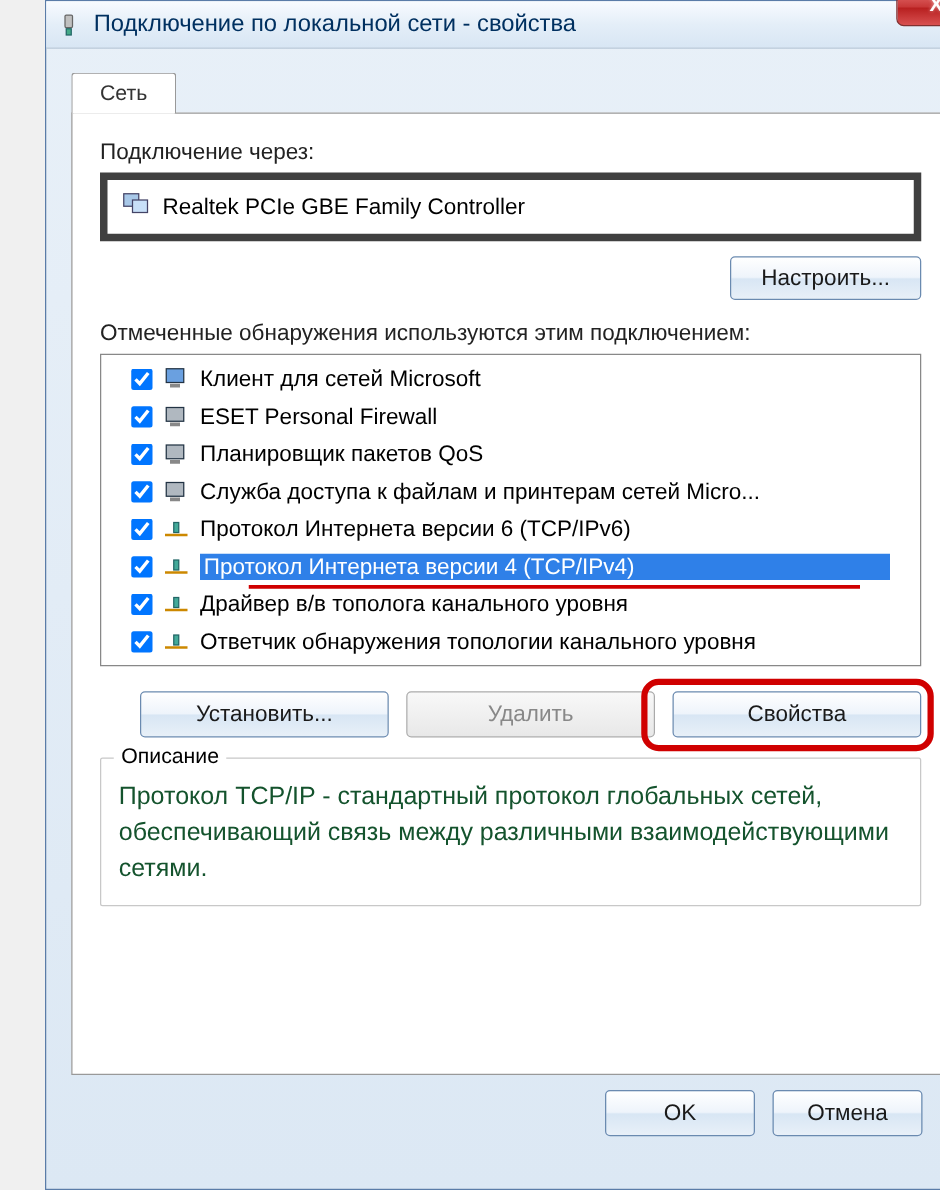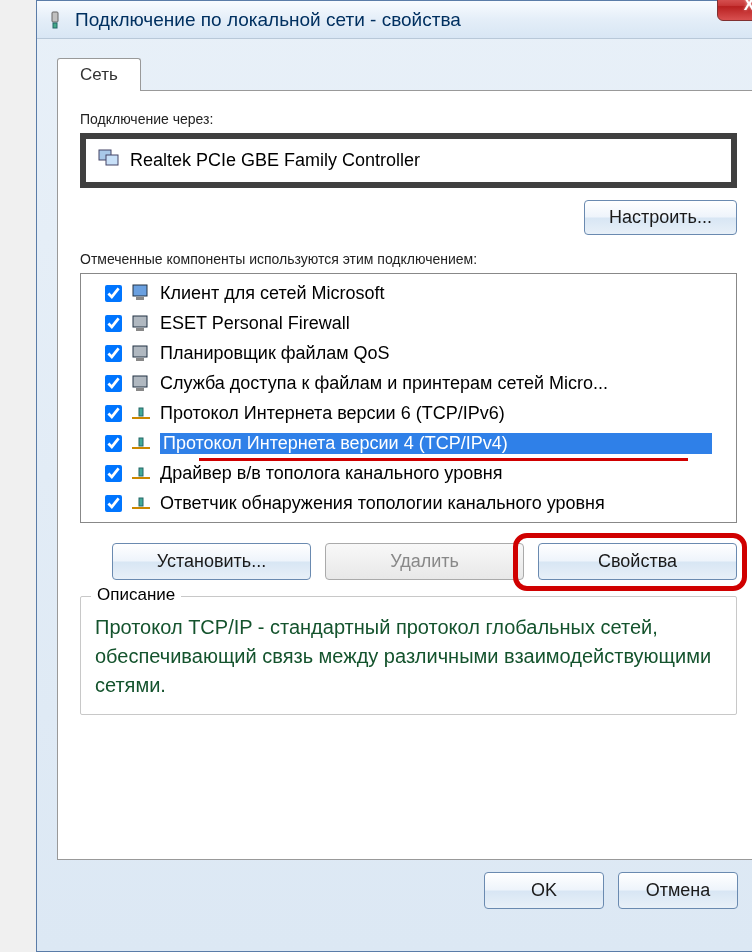--- a/index.html
+++ b/index.html
@@ -73,21 +73,21 @@
       z-index: 2;
       color: #333;
       font-size: 17px;
     }
     .tab-panel {
       background: #fff;
       border: 1px solid #999;
       padding: 20px 22px;
       min-height: 770px;
     }
-    .label { color: #222; font-size: 14px; margin-bottom: 6px; }
+    .label { color: #222; font-size: 18px; margin-bottom: 6px; }
     .adapter-box {
       border: 6px solid #404040;
       background: #fff;
       padding: 10px 12px;
       display: flex;
       align-items: center;
       gap: 10px;
       font-size: 18px;
     }
     .btn {
@@ -214,21 +214,21 @@
                 <rect x="8" y="6" width="12" height="10" fill="#c8e0f8" stroke="#446"></rect>
               </svg>
           </span>
           <span>Realtek PCIe GBE Family Controller</span>
         </div>
 
         <div class="btn-row-right">
           <button class="btn">Настроить...</button>
         </div>
 
-        <div class="label">Отмеченные компоненты используются этим подключением:</div>
+        <div class="label">Отмеченные обнаружения используются этим подключением:</div>
         <div class="components-list">
 
           <div class="comp-item">
             <input type="checkbox" checked="" style="">
             <span class="comp-icon"><svg viewBox="0 0 22 22" width="22" height="22">
                   <rect x="3" y="3" width="14" height="11" fill="#6aa0e0" stroke="#234"></rect>
                   <rect x="6" y="15" width="8" height="3" fill="#888"></rect>
                 </svg></span>
             <span class="comp-label">Клиент для сетей Microsoft</span>
           </div>
@@ -241,21 +241,21 @@
                 </svg></span>
             <span class="comp-label">ESET Personal Firewall</span>
           </div>
 
           <div class="comp-item">
             <input type="checkbox" checked="" style="">
             <span class="comp-icon"><svg viewBox="0 0 22 22" width="22" height="22">
                   <rect x="3" y="4" width="14" height="11" fill="#b0b8c0" stroke="#234"></rect>
                   <rect x="6" y="16" width="8" height="3" fill="#888"></rect>
                 </svg></span>
-            <span class="comp-label">Планировщик файлам QoS</span>
+            <span class="comp-label">Планировщик пакетов QoS</span>
           </div>
 
           <div class="comp-item">
             <input type="checkbox" checked="" style="">
             <span class="comp-icon"><svg viewBox="0 0 22 22" width="22" height="22">
                   <rect x="3" y="4" width="14" height="11" fill="#b0b8c0" stroke="#234"></rect>
                   <rect x="6" y="16" width="8" height="3" fill="#888"></rect>
                 </svg></span>
             <span class="comp-label">Служба доступа к файлам и принтерам сетей Micro...</span>
           </div>

